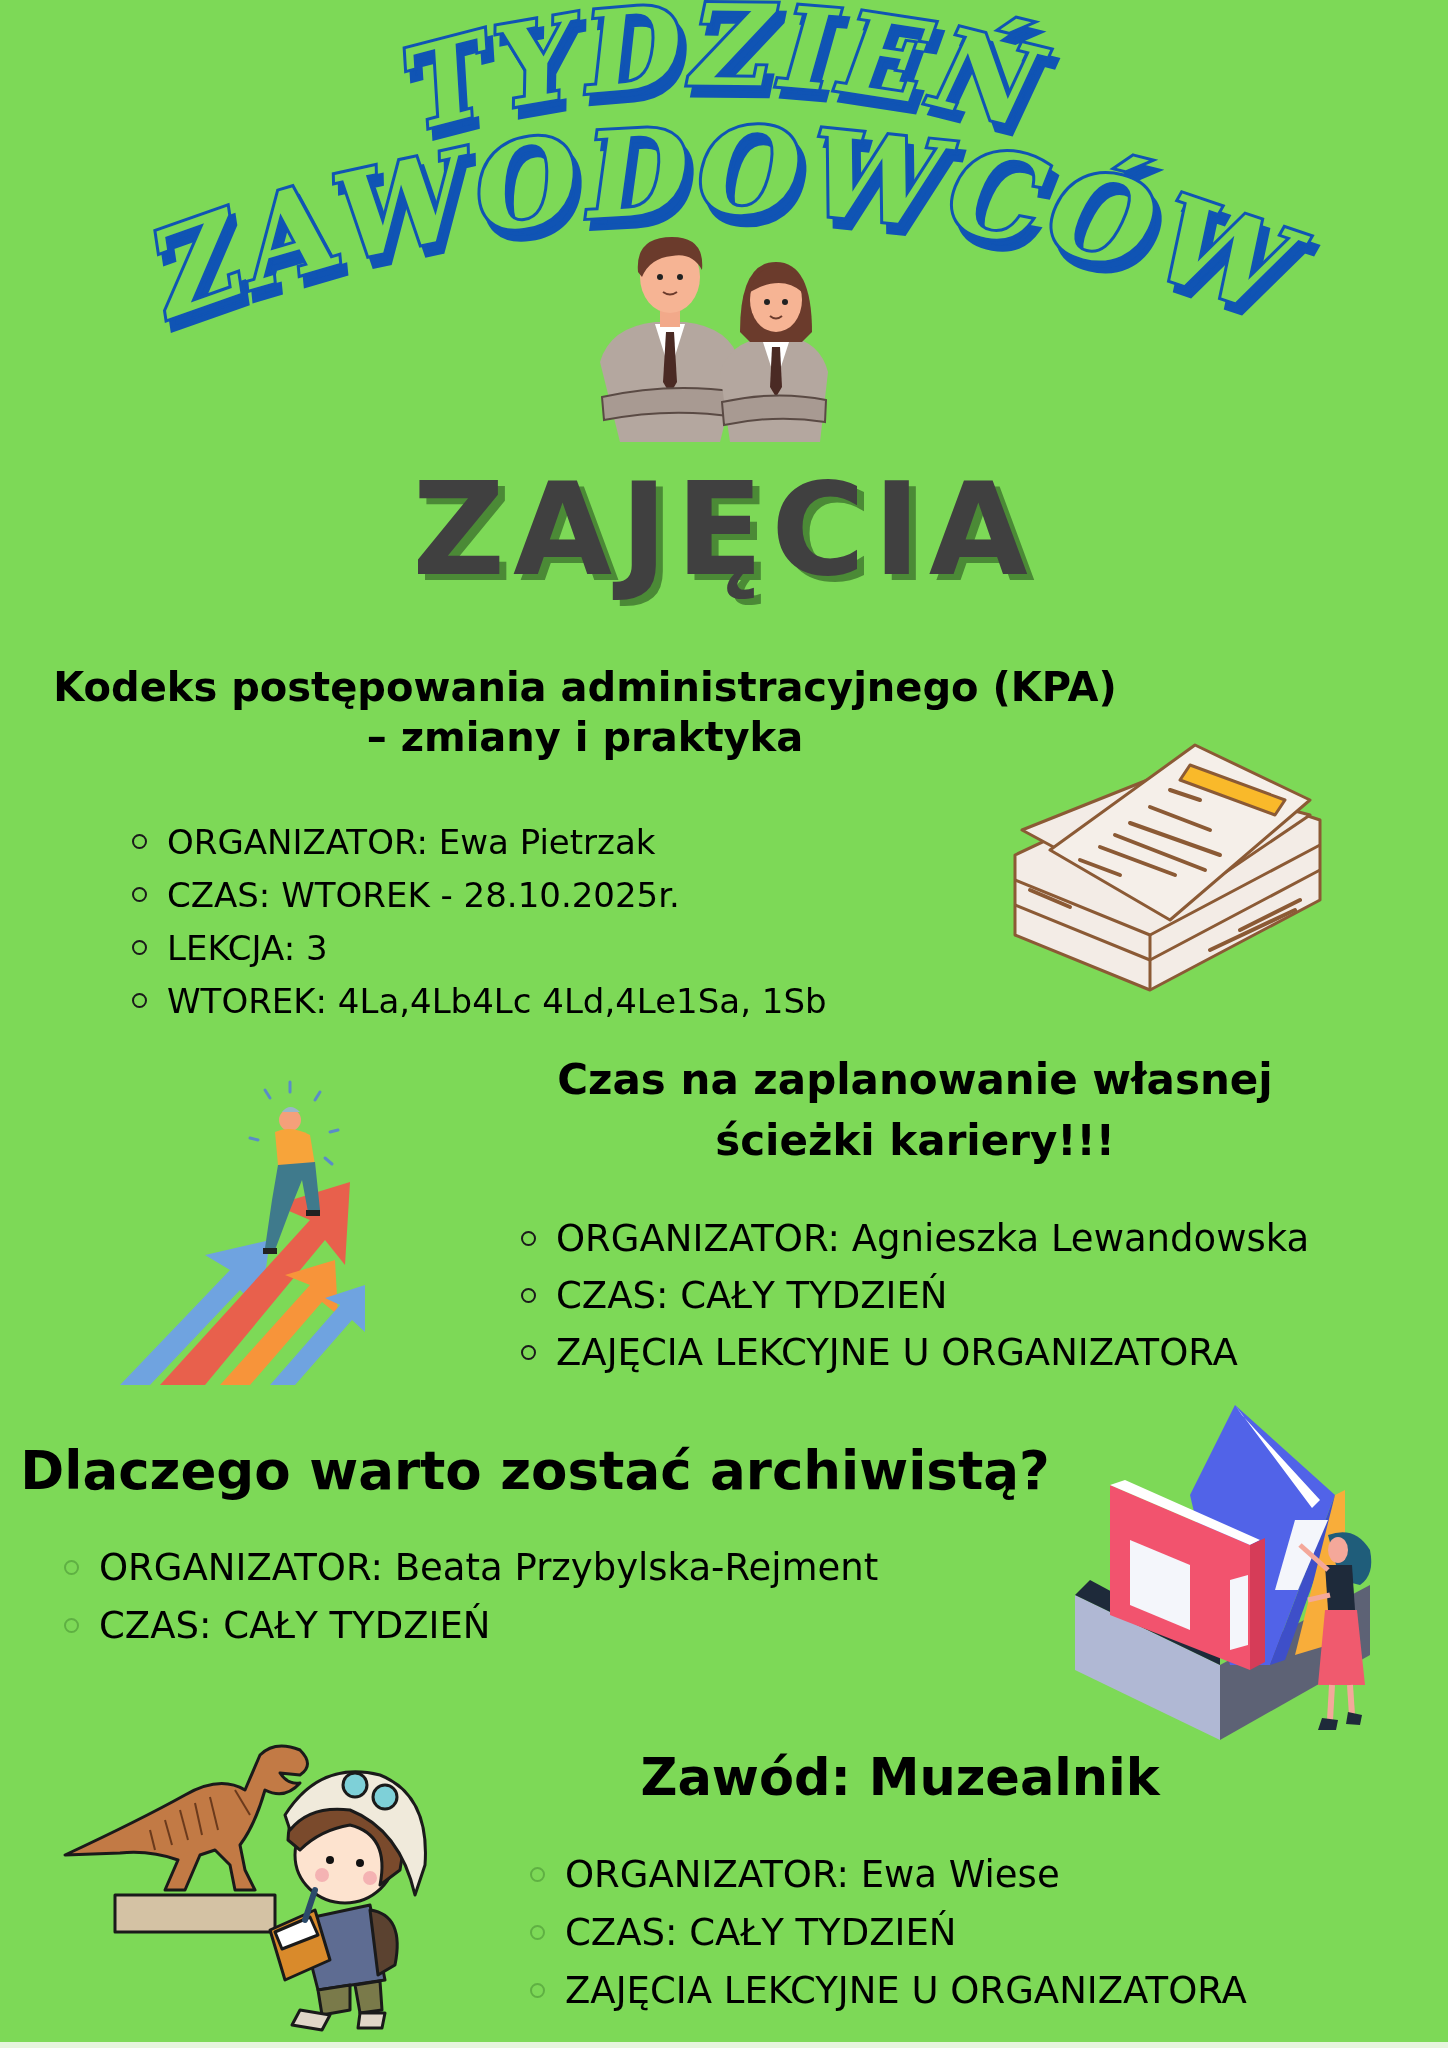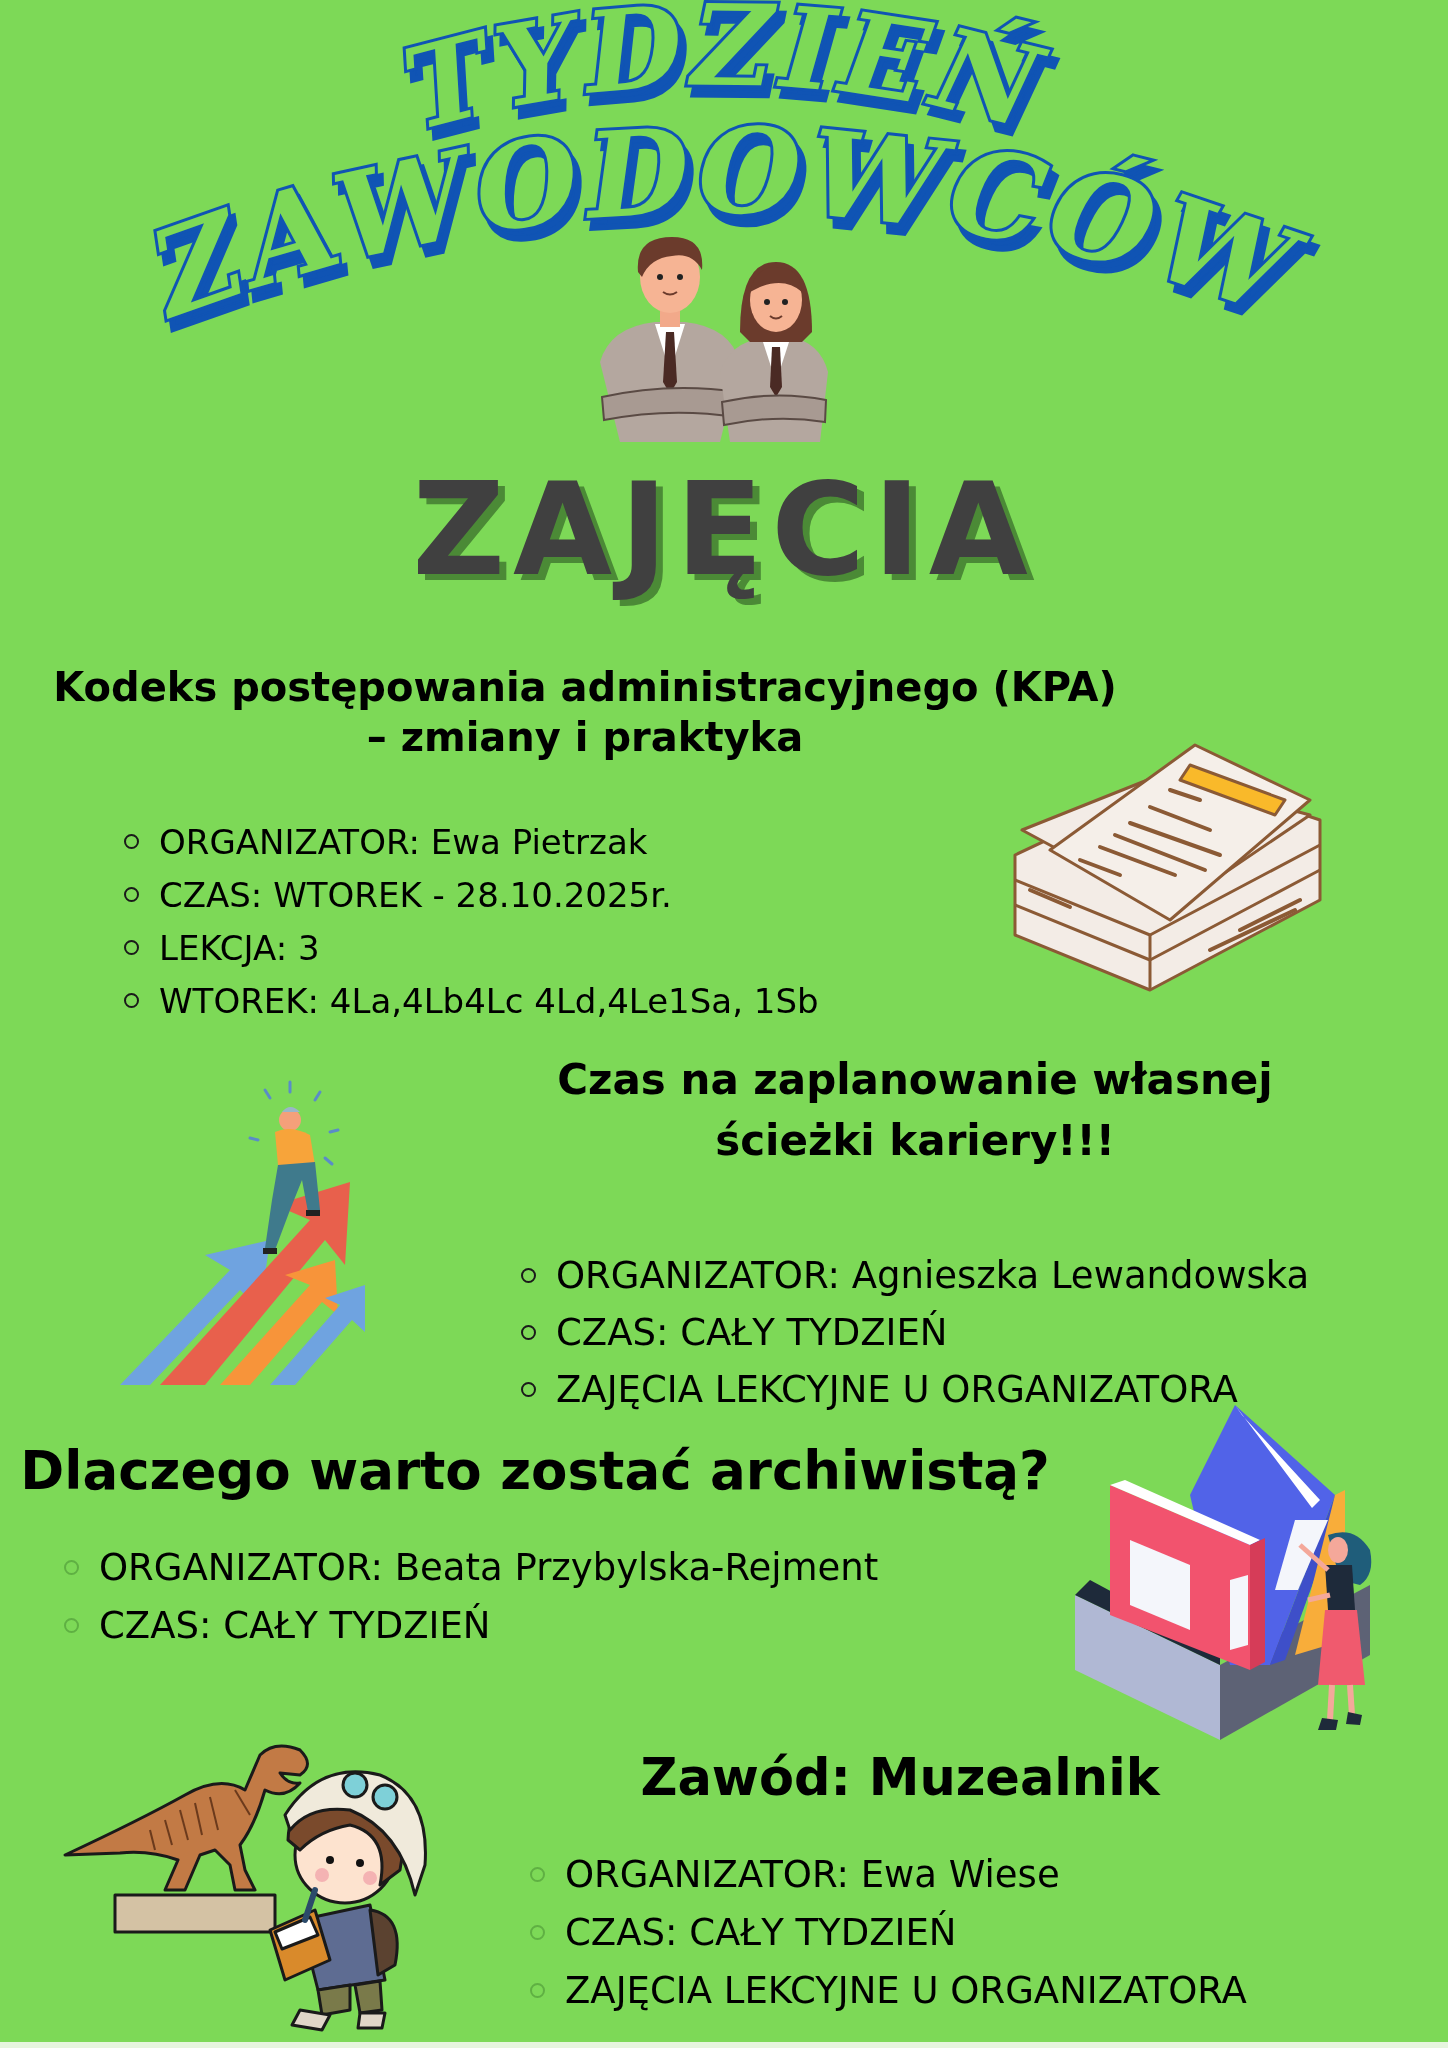--- a/index.html
+++ b/index.html
@@ -106,21 +106,21 @@
     <circle cx="205" cy="70" r="3" fill="#222"></circle>
   <path d="M190 84 Q196 89 202 84" stroke="#6b3b2c" stroke-width="2" fill="none"></path>
 </svg>
 
 <div class="subtitle">ZAJĘCIA</div>
 
 <div class="heading" style="left:0;top:662px;width:1170px;font-size:40px;">
   <div>Kodeks postępowania administracyjnego (KPA)</div>
   <div>– zmiany i praktyka</div>
 </div>
-<ul class="list" style="left:124px;top:815px;font-size:34px;">
+<ul class="list" style="left:132px;top:815px;font-size:34px;">
   <li style="height:53px">
       <span class="bullet"></span>
       <span>ORGANIZATOR: Ewa Pietrzak</span>
     </li>
   <li style="height:53px">
       <span class="bullet"></span>
       <span>CZAS: WTOREK - 28.10.2025r.</span>
     </li>
   <li style="height:53px">
       <span class="bullet"></span>
@@ -152,21 +152,21 @@
     <line x1="20" y1="155" x2="60" y2="172"></line>
       <line x1="230" y1="195" x2="290" y2="165"></line>
     <line x1="200" y1="215" x2="285" y2="175"></line>
   </g>
 </svg>
 
 <div class="heading" style="left:455px;top:1050px;width:920px;font-size:42px;line-height:1.45;">
   <div>Czas na zaplanowanie własnej</div>
   <div>ścieżki kariery!!!</div>
 </div>
-<ul class="list" style="left:521px;top:1247px;font-size:37px;">
+<ul class="list" style="left:521px;top:1210px;font-size:37px;">
   <li style="height:57px">
       <span class="bullet"></span>
       <span>ORGANIZATOR: Agnieszka Lewandowska</span>
     </li>
   <li style="height:57px">
       <span class="bullet"></span>
       <span>CZAS: CAŁY TYDZIEŃ</span>
     </li>
   <li style="height:57px">
       <span class="bullet"></span>

